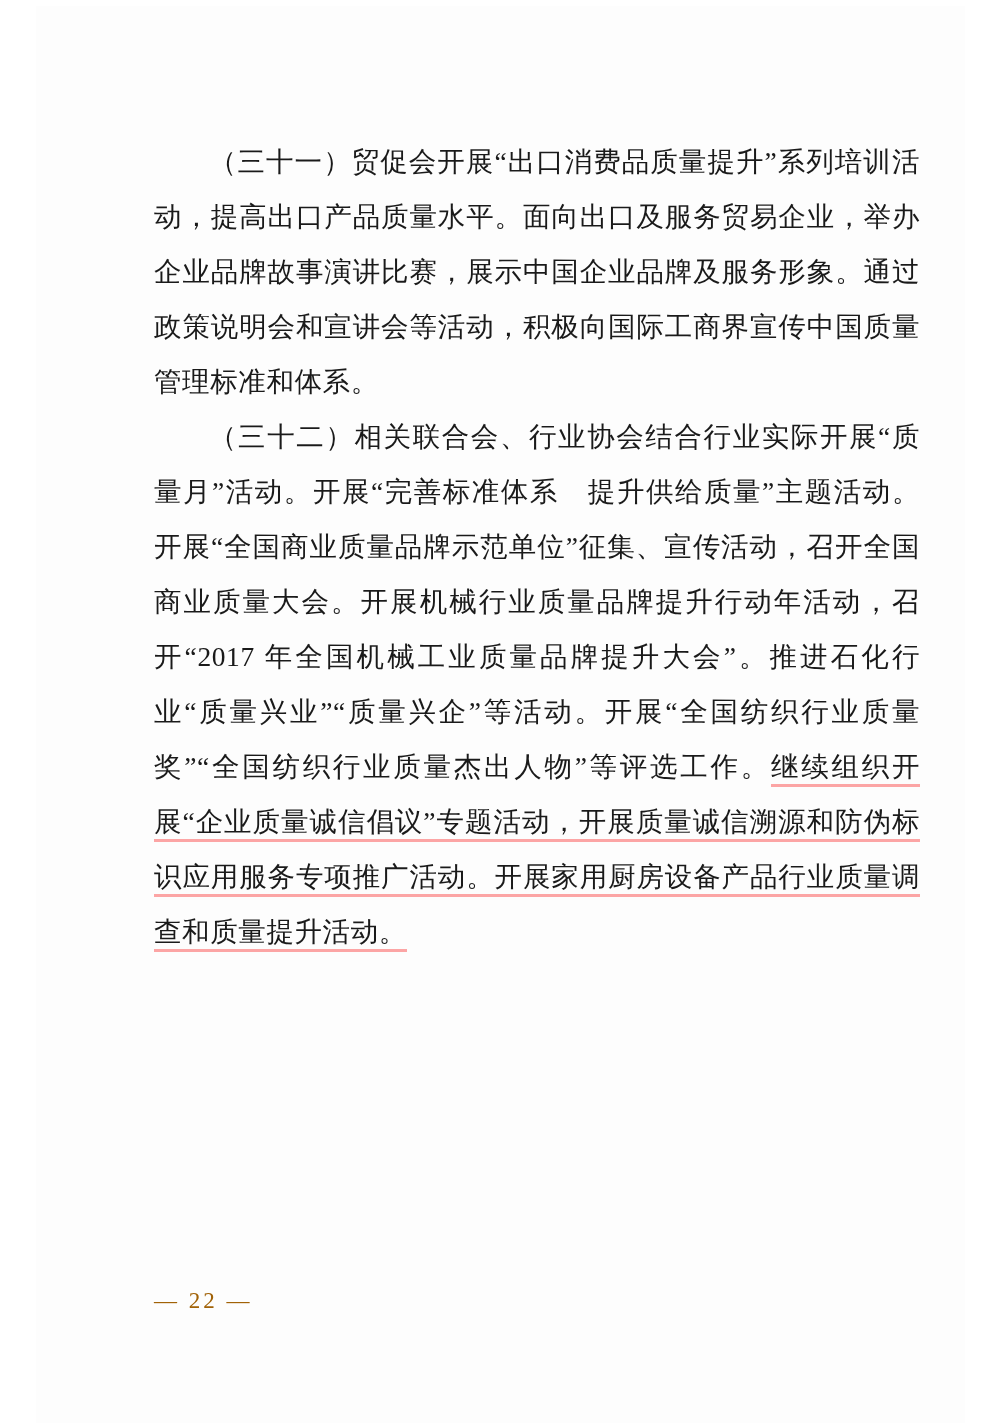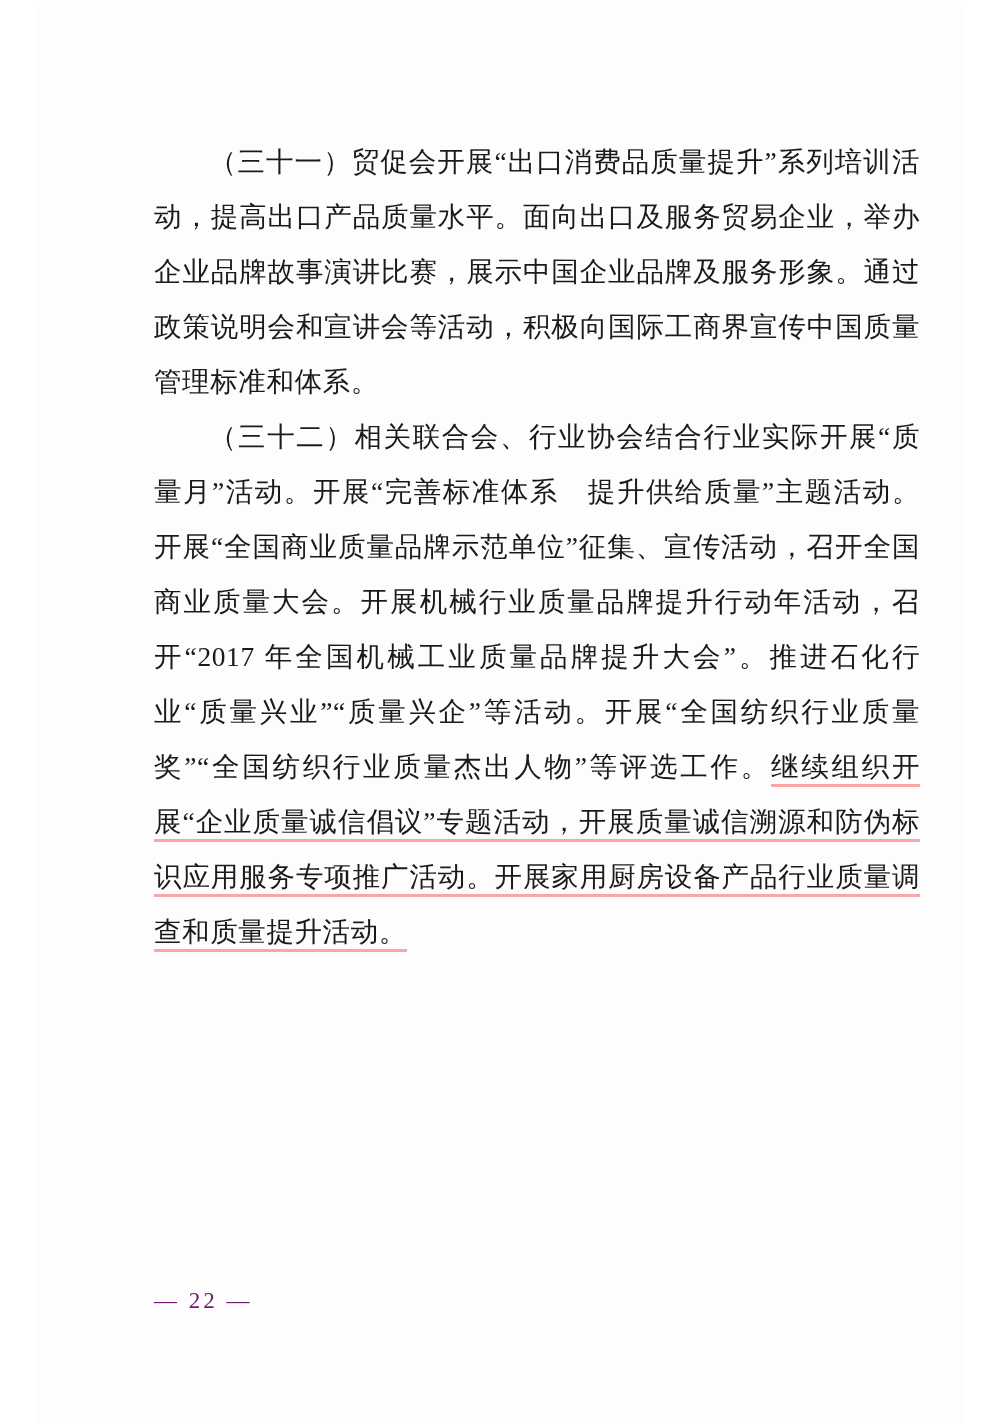--- a/index.html
+++ b/index.html
@@ -47,21 +47,21 @@
     box-decoration-break: clone;
     -webkit-box-decoration-break: clone;
   }
   .page-number {
     position: absolute;
     left: 118px;
     top: 1282px;
     width: 766px;
     font-size: 23px;
     letter-spacing: 3px;
-    color: #701a75;
+    color: #a16207;
     text-align: left;
   }
 </style>
 </head>
 <body>
 
 <div id="page">
 
   <div class="page-body">
 

